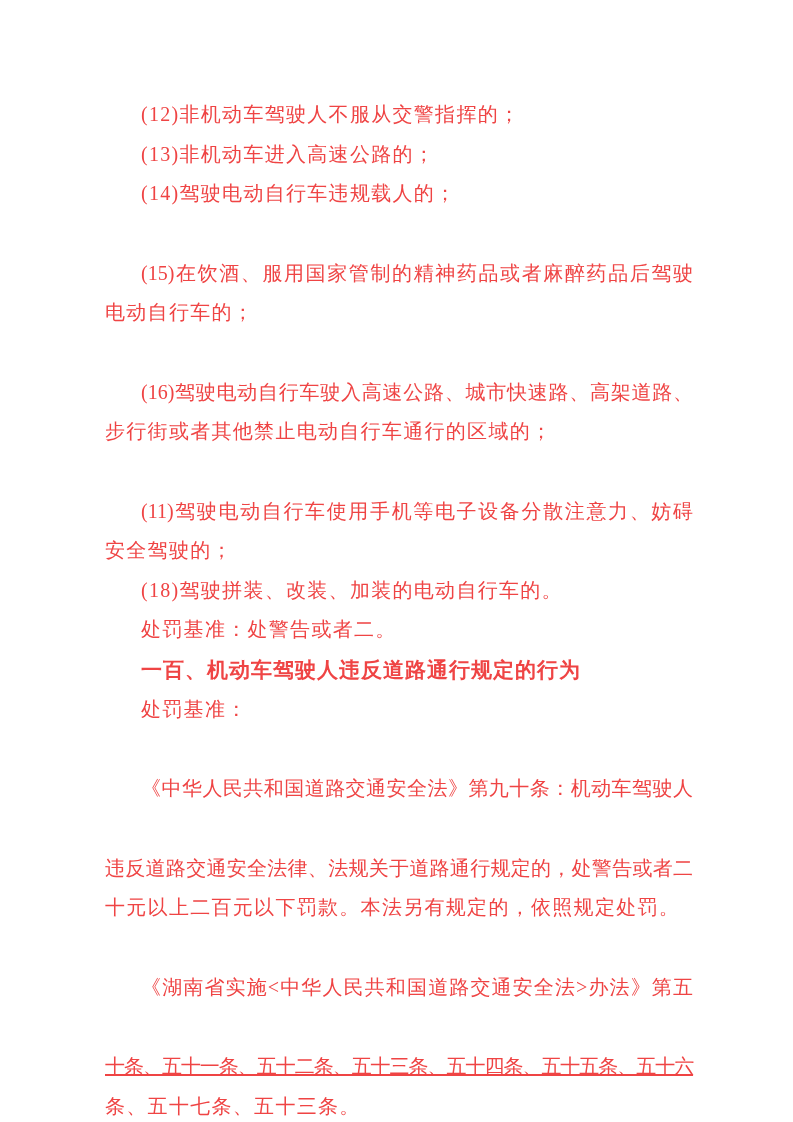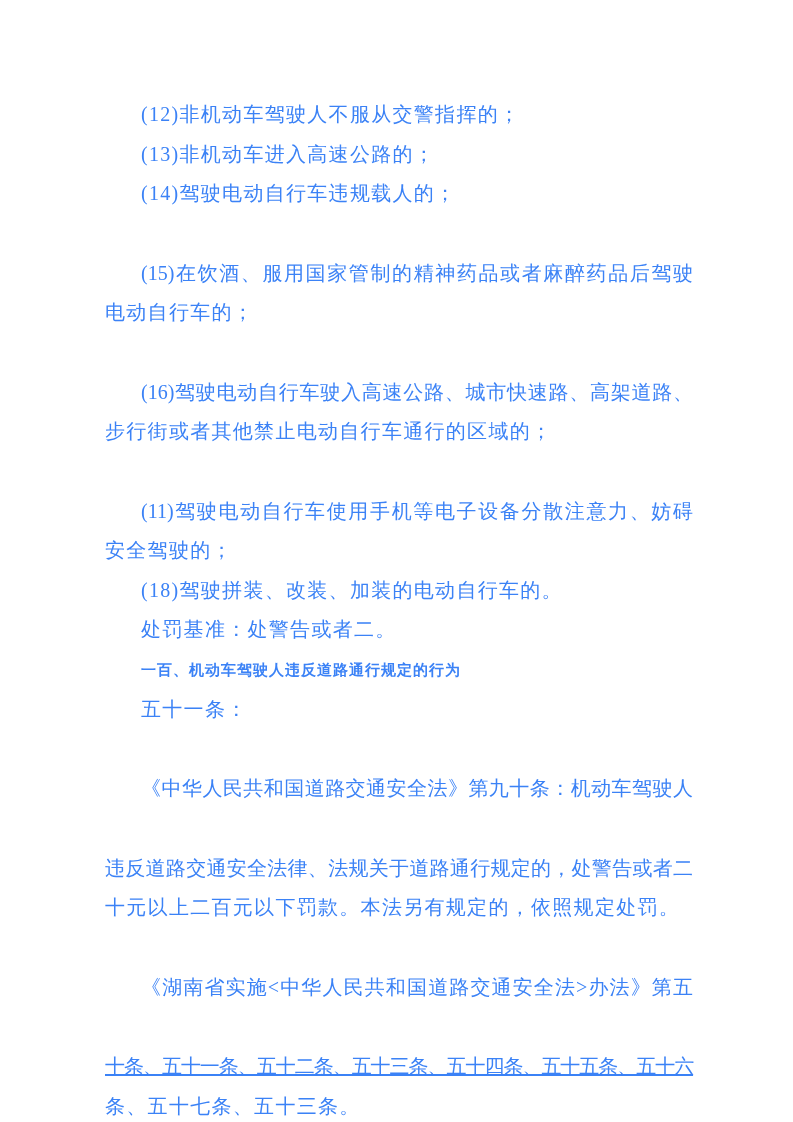--- a/index.html
+++ b/index.html
@@ -5,21 +5,21 @@
   html, body {
     margin: 0;
     padding: 0;
     background: #ffffff;
   }
   .page {
     position: relative;
     width: 718px;
     height: 1122px;
     background: #ffffff;
-    color: #3b82f6;
+    color: #ef4444;
     font-family: "Liberation Serif", "DejaVu Serif", serif;
     overflow: hidden;
   }
   .text-block {
     position: absolute;
     left: 105px;
     top: 95px;
     width: 588px;
   }
   .line {
@@ -40,21 +40,21 @@
     text-justify: inter-character;
     margin-top: 40px;
   }
   .tight {
     letter-spacing: -1.2px;
     text-decoration: underline;
   }
   .heading {
     font-family: "Liberation Sans", "DejaVu Sans", sans-serif;
     font-weight: bold;
-    font-size: 15px;
+    font-size: 21px;
     letter-spacing: 1px;
   }
   .footer {
     text-indent: 22px;
     letter-spacing: 1px;
   }
 </style>
 </head>
 <body>
 
@@ -65,21 +65,21 @@
       <div class="line indent">(14)驾驶电动自行车违规载人的；</div>
       <div class="line indent justify">(15)在饮酒、服用国家管制的精神药品或者麻醉药品后驾驶</div>
       <div class="line">电动自行车的；</div>
       <div class="line indent justify">(16)驾驶电动自行车驶入高速公路、城市快速路、高架道路、</div>
       <div class="line">步行街或者其他禁止电动自行车通行的区域的；</div>
       <div class="line indent justify">(11)驾驶电动自行车使用手机等电子设备分散注意力、妨碍</div>
       <div class="line">安全驾驶的；</div>
       <div class="line indent">(18)驾驶拼装、改装、加装的电动自行车的。</div>
       <div class="line indent">处罚基准：处警告或者二。</div>
       <div class="line indent heading">一百、机动车驾驶人违反道路通行规定的行为</div>
-      <div class="line indent">五十一条：</div>
+      <div class="line indent">处罚基准：</div>
       <div class="line indent justify">《中华人民共和国道路交通安全法》第九十条：机动车驾驶人</div>
       <div class="line justify">违反道路交通安全法律、法规关于道路通行规定的，处警告或者二</div>
       <div class="line">十元以上二百元以下罚款。本法另有规定的，依照规定处罚。</div>
       <div class="line indent justify">《湖南省实施&lt;中华人民共和国道路交通安全法&gt;办法》第五</div>
       <div class="line justify tight">十条、五十一条、五十二条、五十三条、五十四条、五十五条、五十六</div>
       <div class="line">条、五十七条、五十三条。</div>
       <div class="line indent">违法行为情形和处罚基准：</div>
       <div class="line footer">— 138 —</div>
     </div>
 </div>

